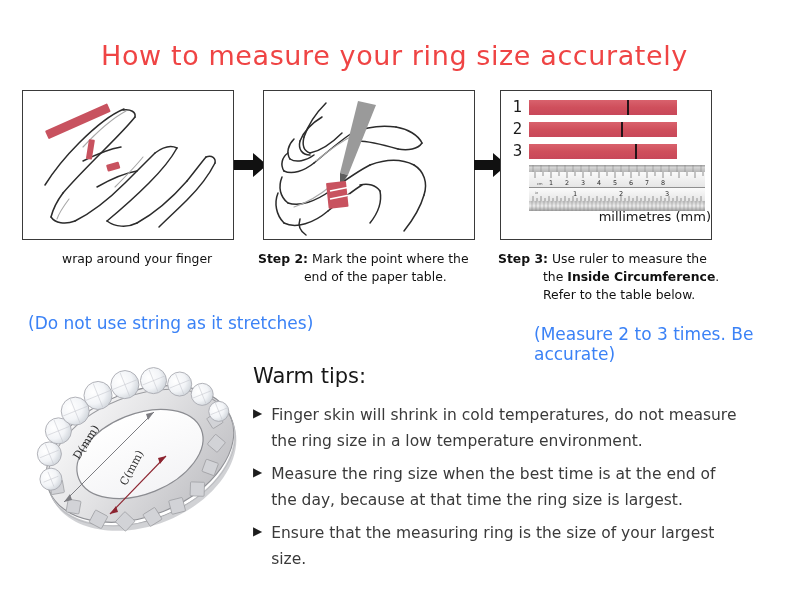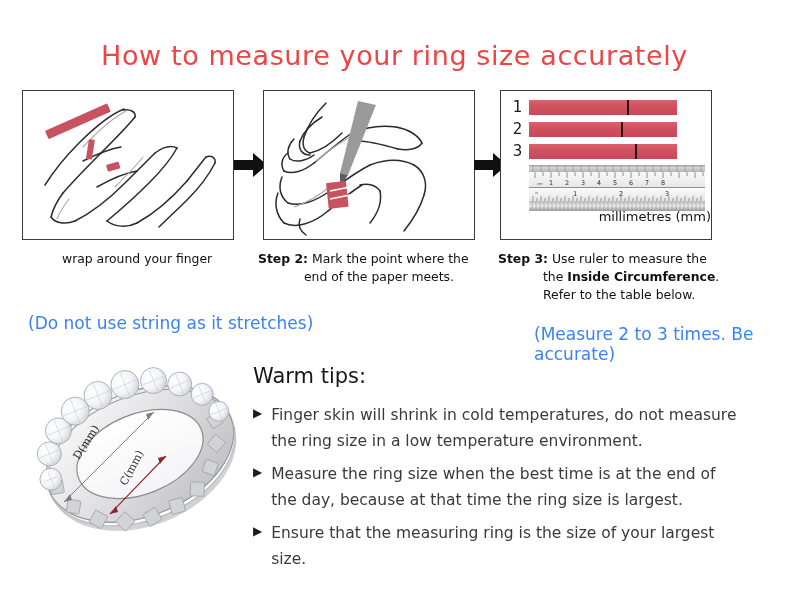--- a/index.html
+++ b/index.html
@@ -379,21 +379,21 @@
 
 <div class="caption" id="caption-1">
   <span class="ln ind">wrap around your finger</span>
 </div>
 
 <div class="caption" id="caption-2">
   <span class="ln">
     <span class="lead">Step 2:</span>
     <span>Mark the point where the</span>
   </span>
-  <span class="ln ind">end of the paper meets.</span>
+  <span class="ln ind">end of the paper table.</span>
 </div>
 
 <div class="caption" id="caption-3">
   <span class="ln">
     <span class="lead">Step 3:</span>
     <span>Use ruler to measure the</span>
   </span>
   <span class="ln ind3">
     <span>the </span><b class="em">Inside Circumference</b><span>.</span>
   </span>

